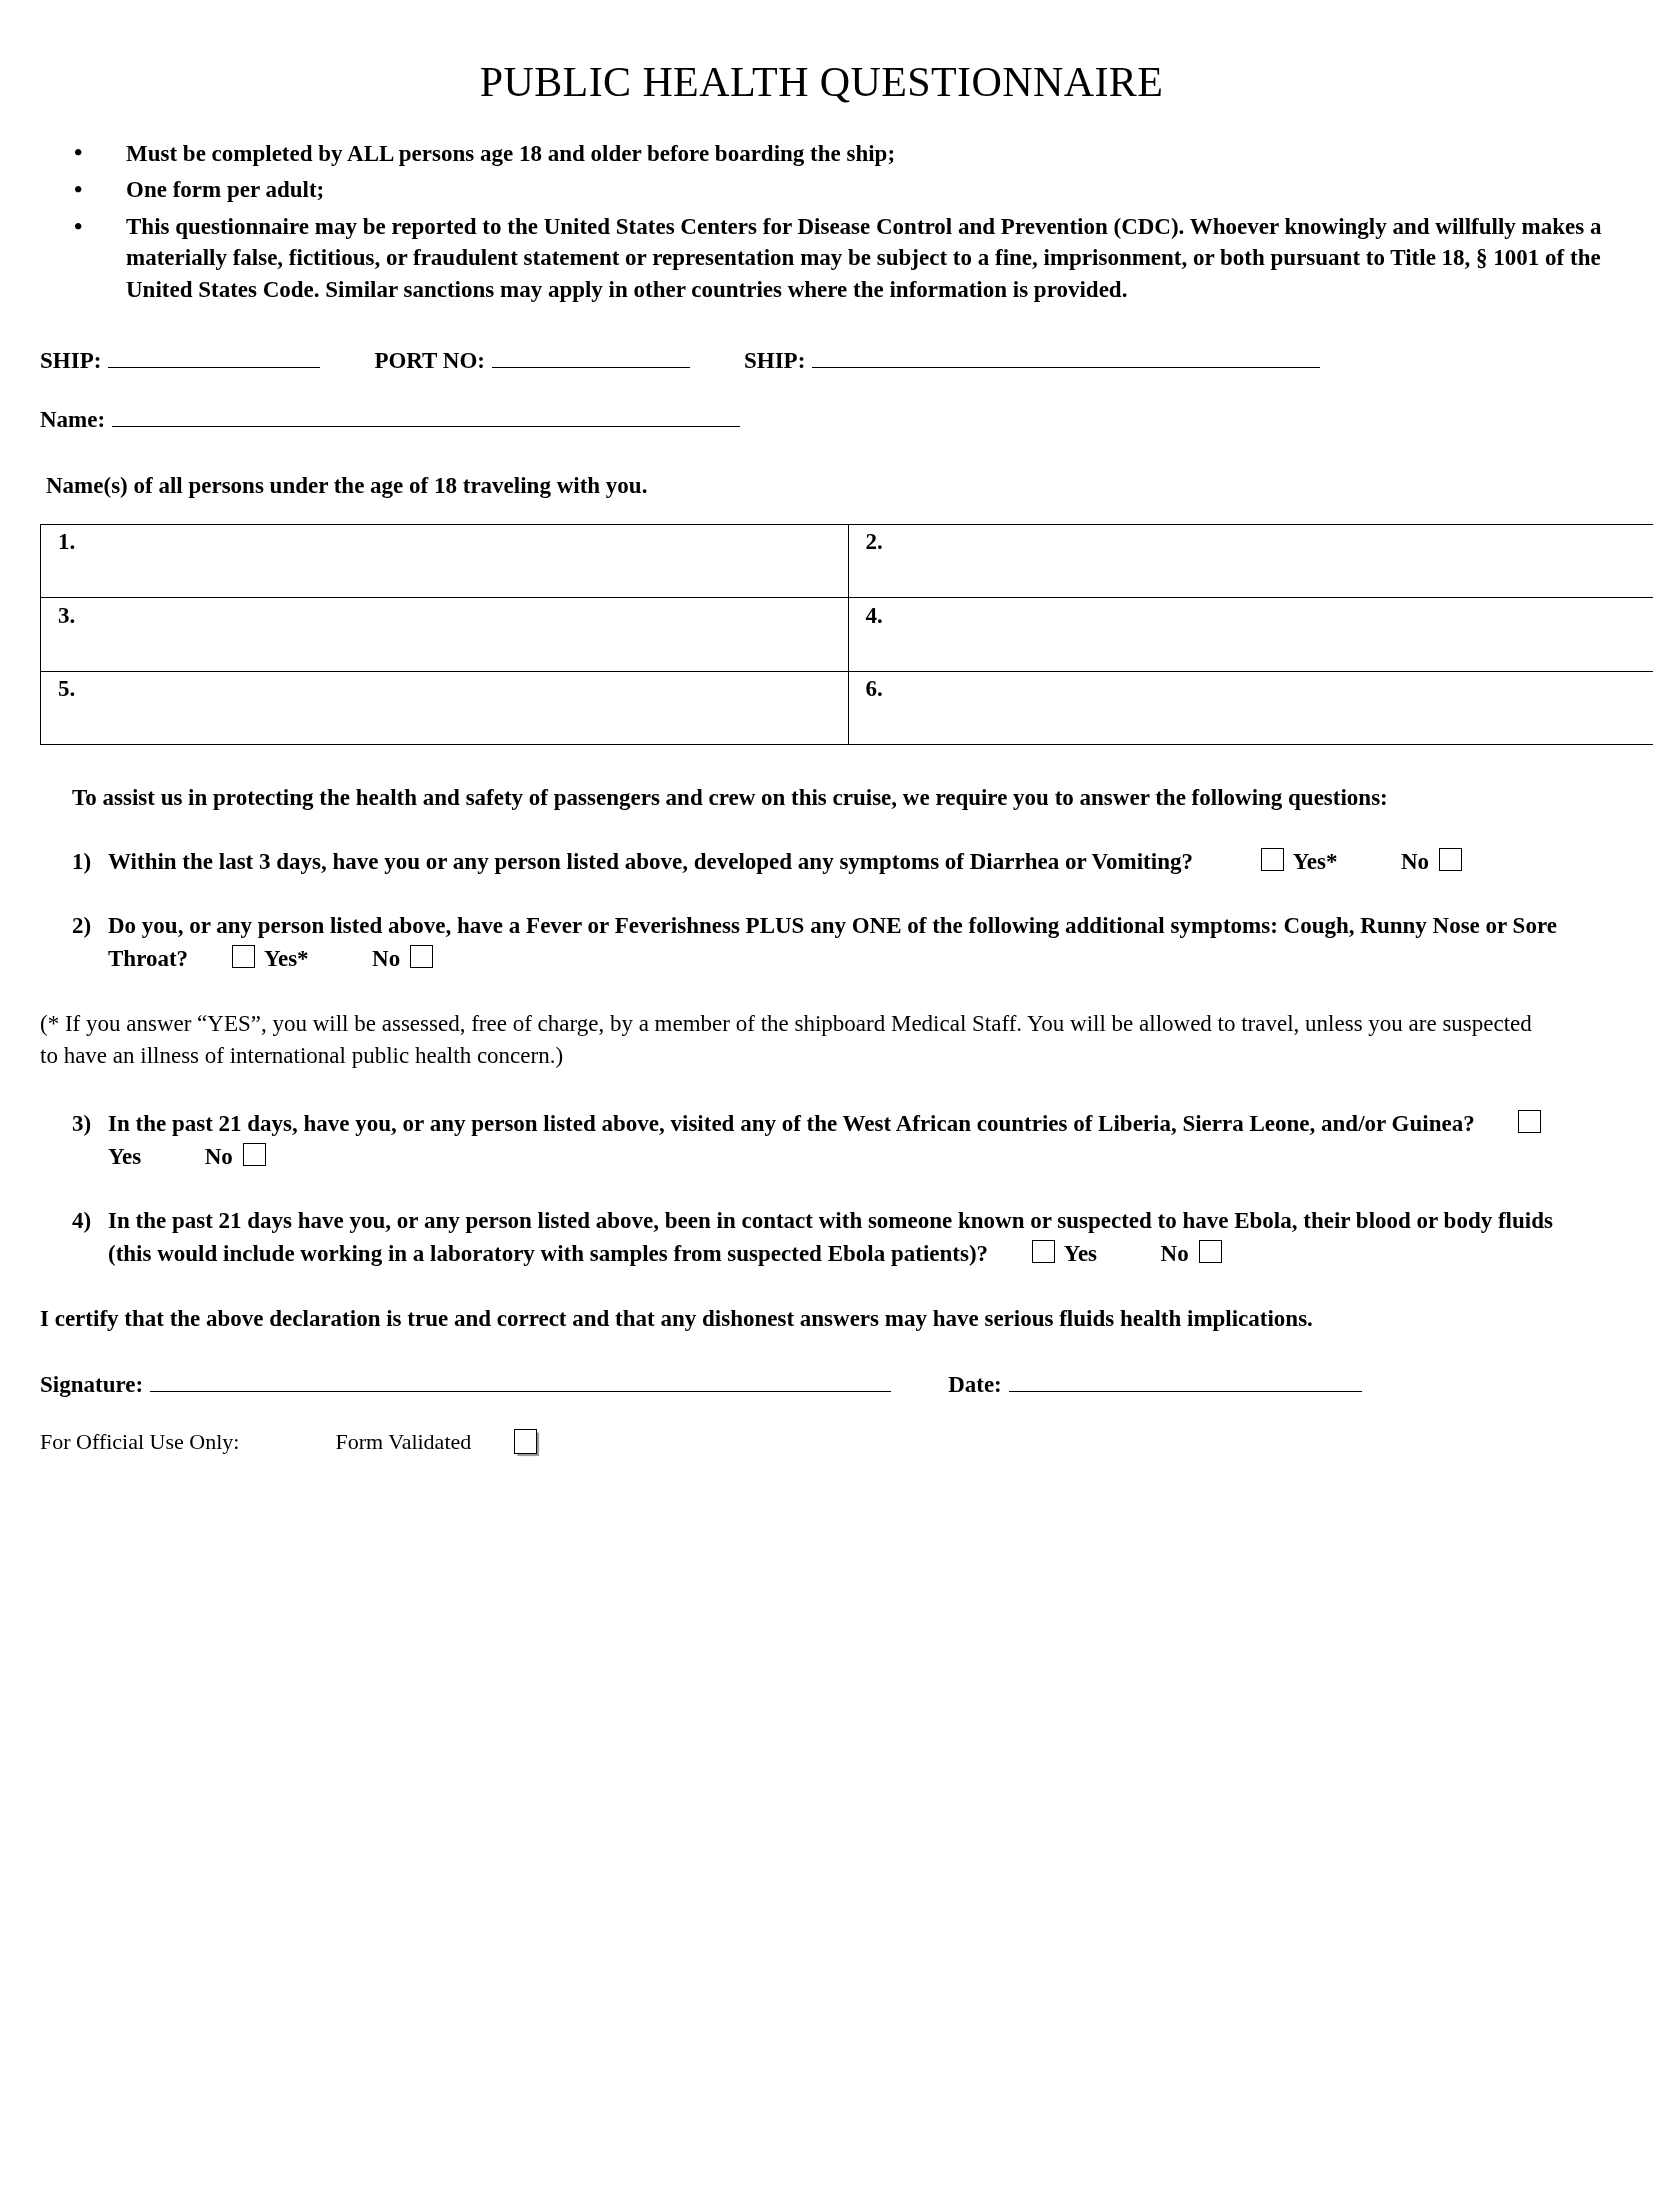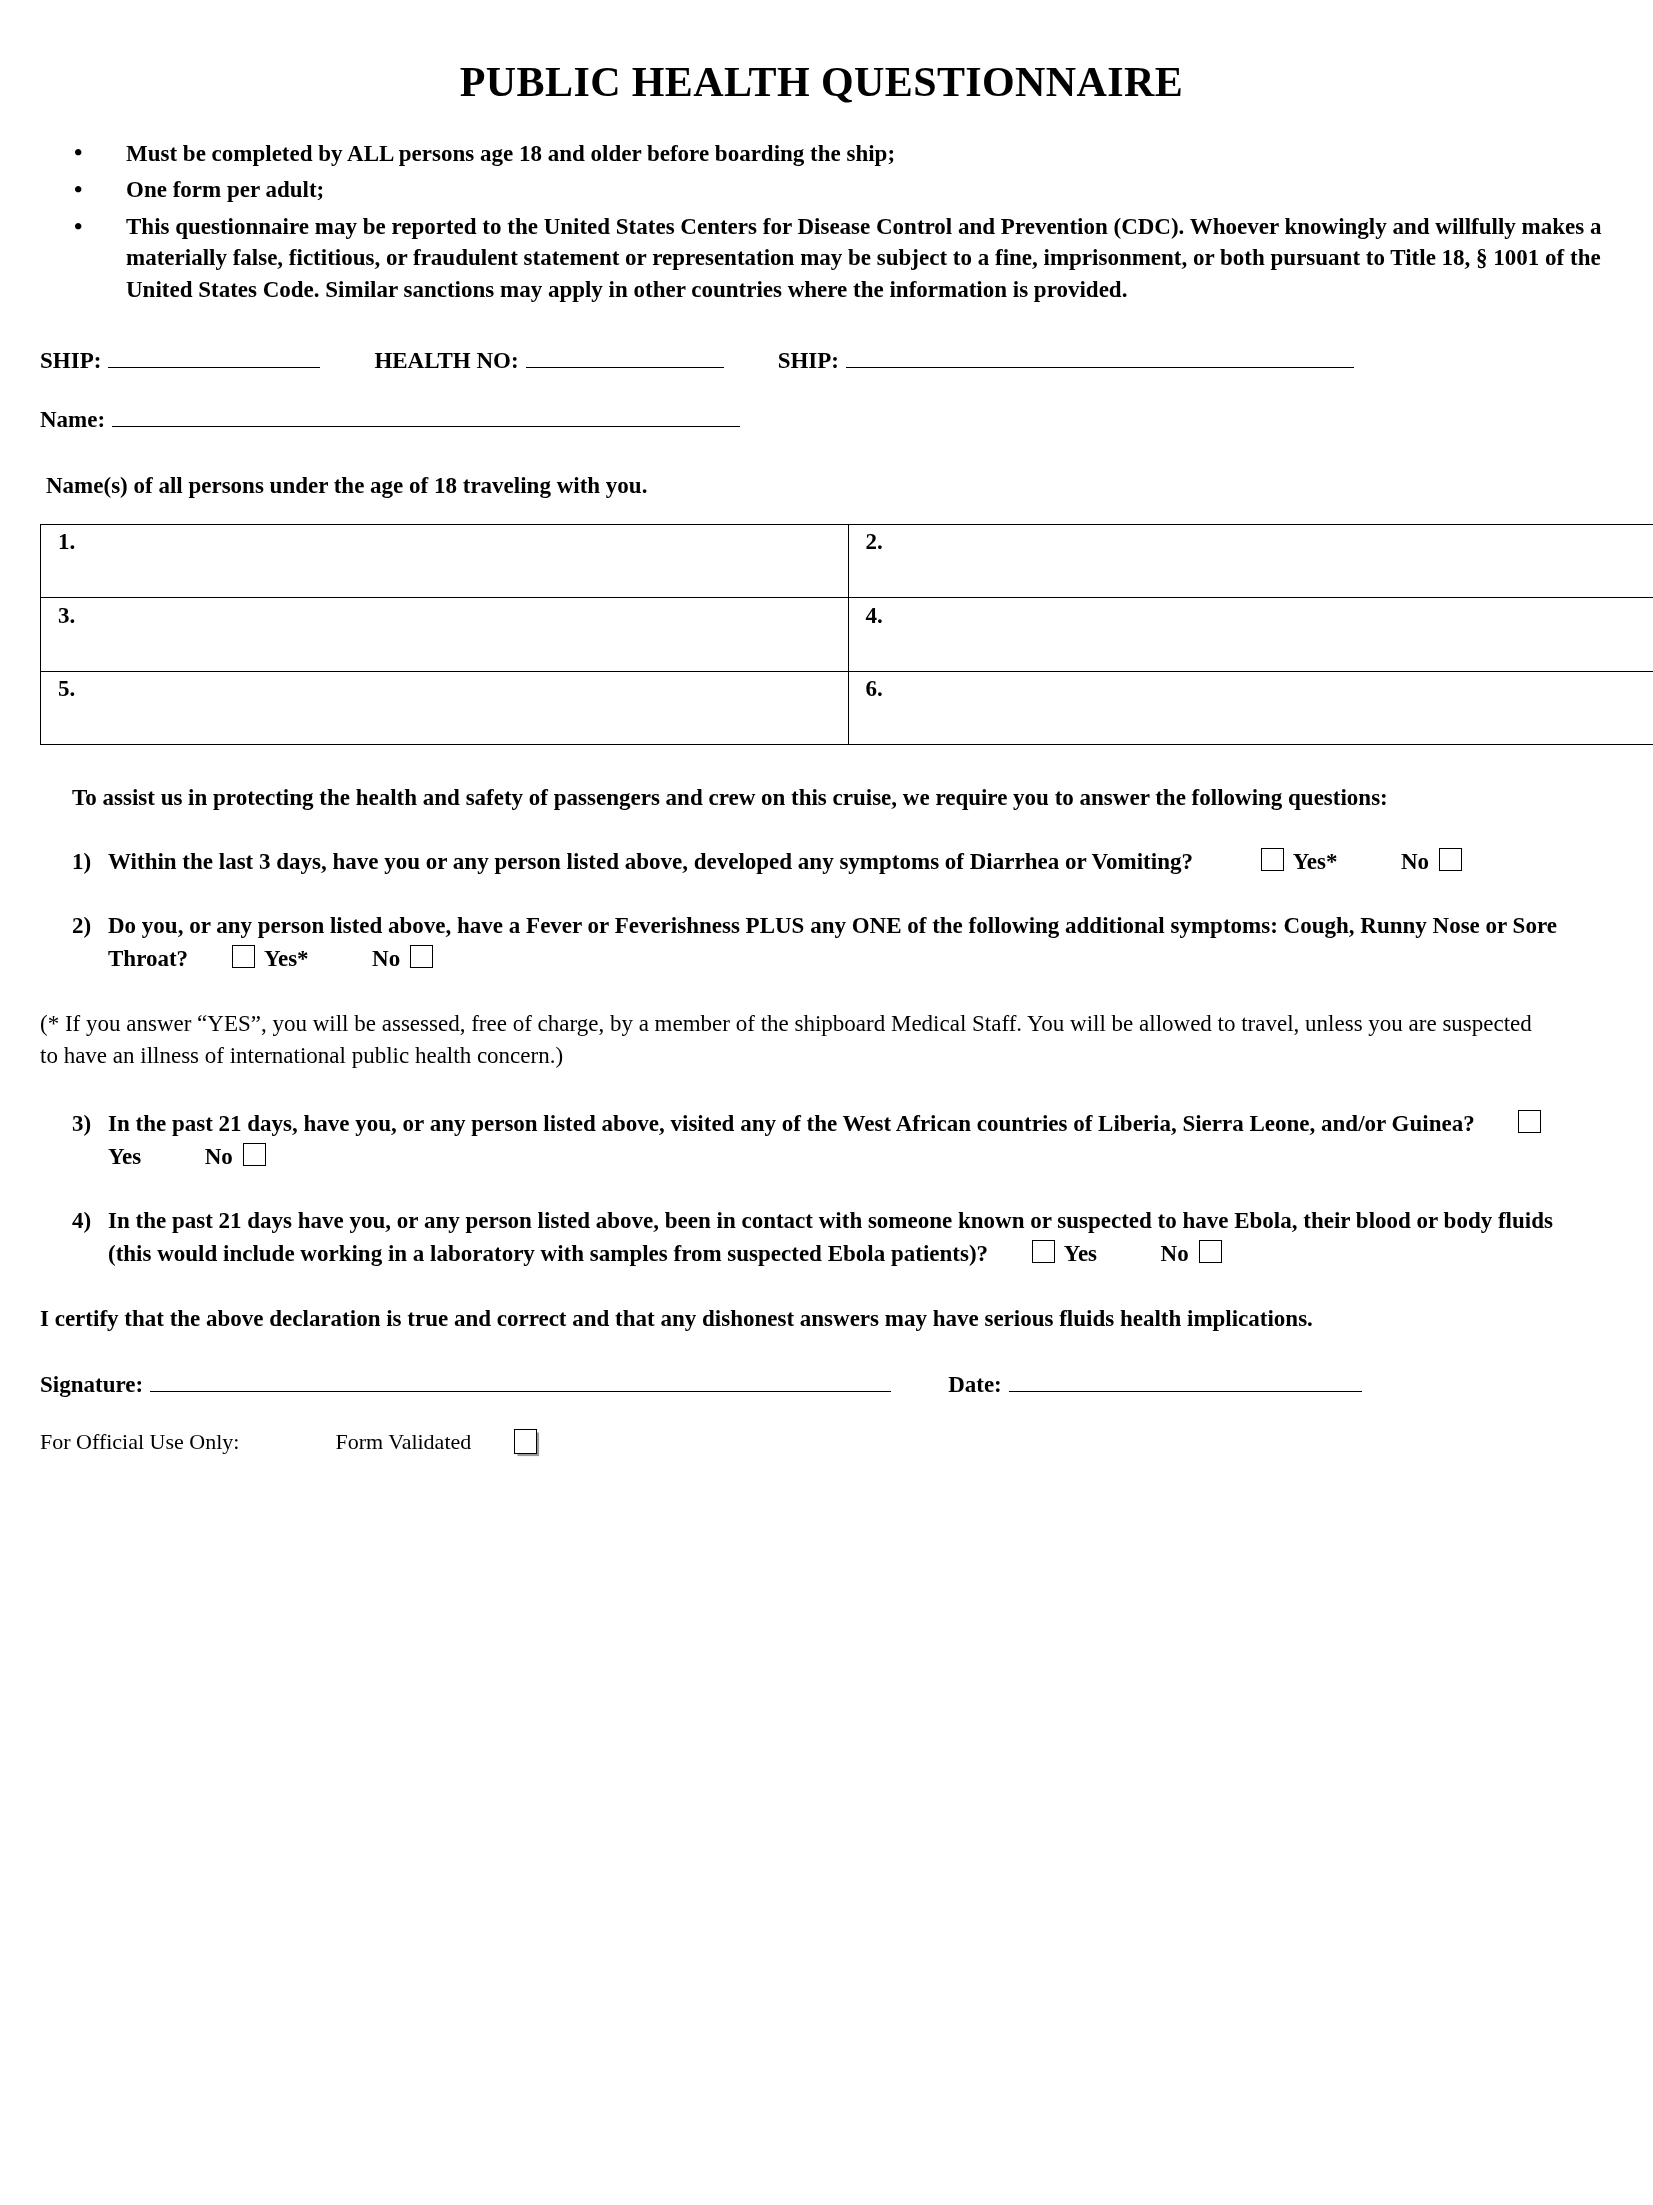--- a/index.html
+++ b/index.html
@@ -17,21 +17,21 @@
   .page {
     width: 1654px;
     height: 2205px;
     box-sizing: border-box;
     padding: 42px 51px 28px 40px;
     position: relative;
   }
   .title {
     text-align: center;
     font-size: 42px;
-    font-weight: bold;
+    font-weight: normal;
     letter-spacing: 0.4px;
     margin: 15.5px 0 32px 0;
   }
   ul.bullets {
     list-style: none;
     margin: 0 0 10px 0;
     padding: 0;
   }
   ul.bullets li {
     position: relative;
@@ -172,21 +172,21 @@
     <li>One form per adult;</li>
     <li>This questionnaire may be reported to the United States Centers for Disease Control and Prevention (CDC). Whoever knowingly and willfully makes a materially false, fictitious, or fraudulent statement or representation may be subject to a fine, imprisonment, or both pursuant to Title 18, § 1001 of the United States Code.  Similar sanctions may apply in other countries where the information is provided.</li>
   </ul>
 
   <div class="spacer-44"></div>
 
   <div class="line-row">
     <span class="fieldlabel">SHIP:</span>
     <span class="blank" style="width:212px"></span>
     <span class="gap-sm"></span>
-    <span class="fieldlabel">HEALTH NO:</span>
+    <span class="fieldlabel">PORT NO:</span>
     <span class="blank" style="width:198px"></span>
     <span class="gap-sm"></span>
     <span class="fieldlabel">SHIP:</span>
     <span class="blank" style="width:508px"></span>
   </div>
 
   <div class="spacer-44"></div>
 
   <div class="line-row">
     <span class="fieldlabel">Name:</span>

